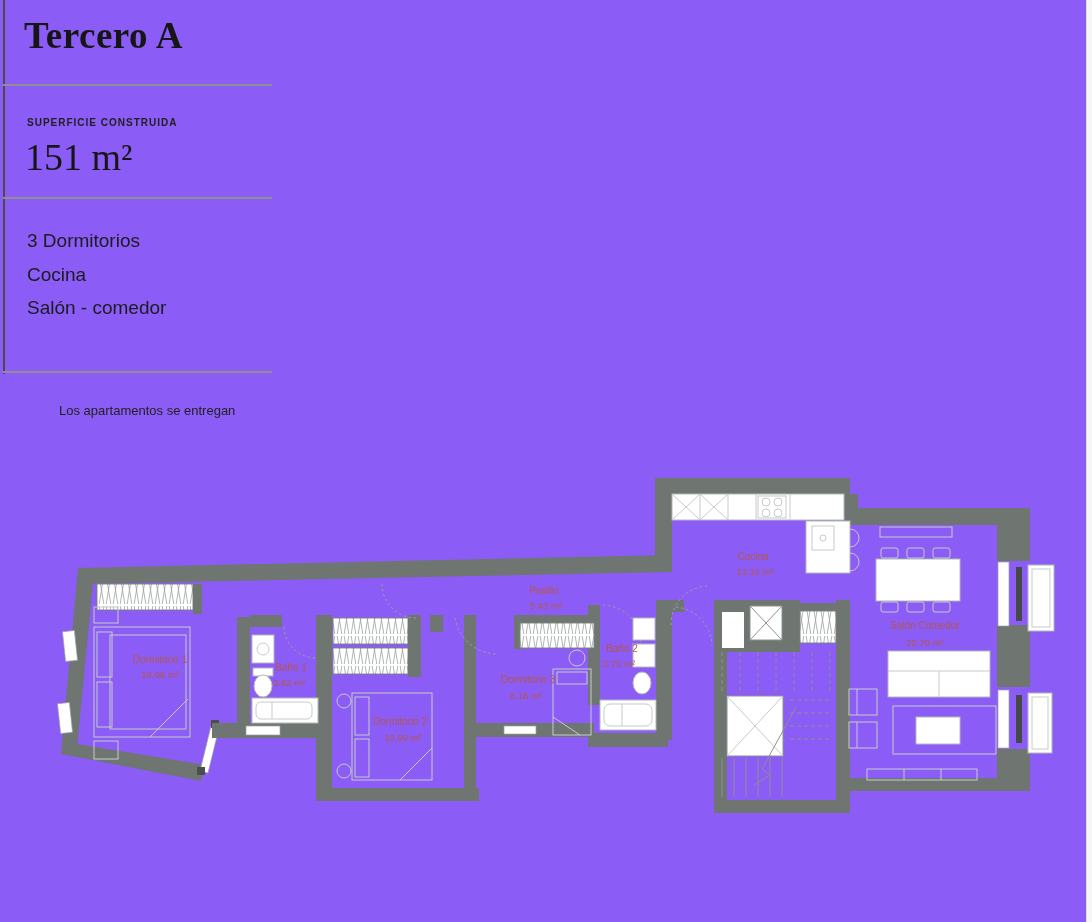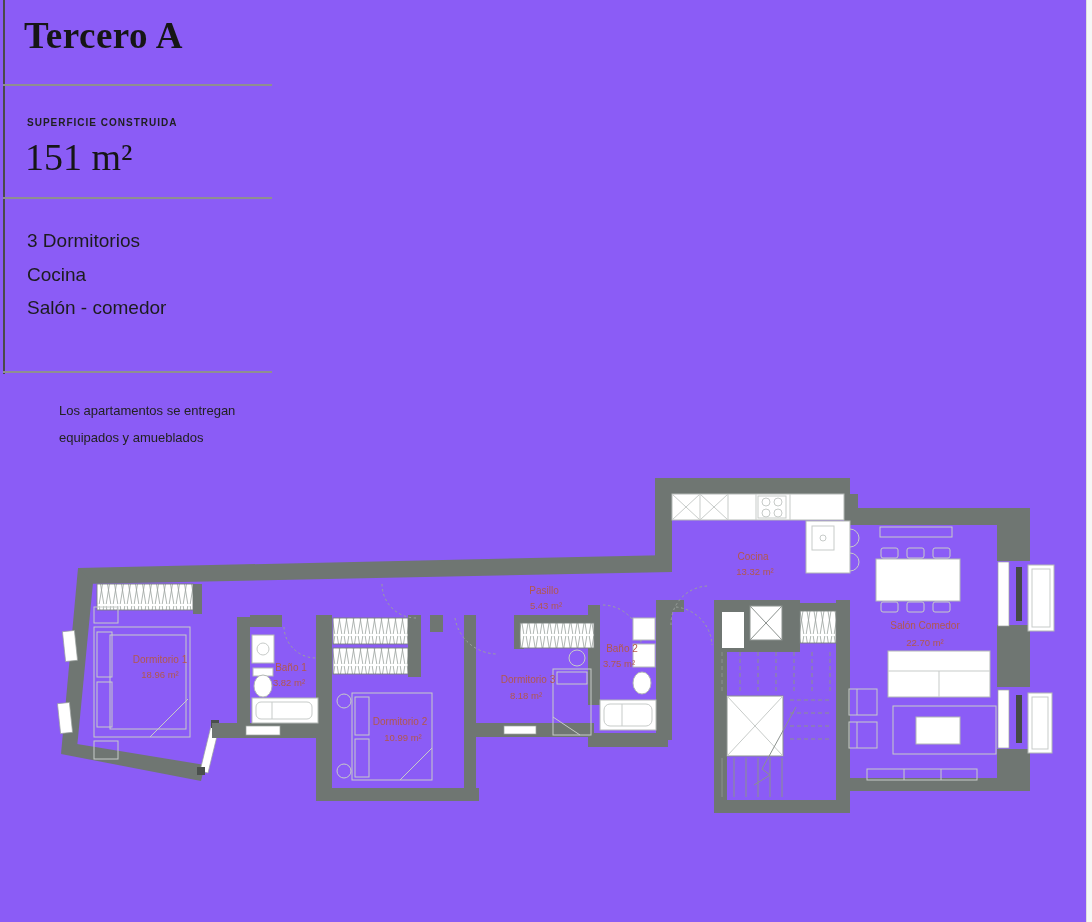--- a/index.html
+++ b/index.html
@@ -46,21 +46,20 @@
 
   <div class="features">
     <div>3 Dormitorios</div>
     <div>Cocina</div>
     <div>Salón - comedor</div>
   </div>
   <div class="divider" id="divider-3"></div>
 
   <div class="note">
     <div>Los apartamentos se entregan</div>
-    <div>equipados y amueblados</div>
   </div>
 
   <svg class="plan" width="1092" height="467" viewBox="0 0 1092 467">
     <defs>
       <pattern id="hatch" width="7" height="30" patternUnits="userSpaceOnUse">
         <rect width="7" height="30" fill="#ffffff"></rect>
         <line x1="1.2" y1="1" x2="5.8" y2="29" stroke="#9aa29e" stroke-width="0.8"></line>
         <line x1="5.8" y1="1" x2="1.2" y2="29" stroke="#9aa29e" stroke-width="0.8"></line>
       </pattern>
     </defs>

